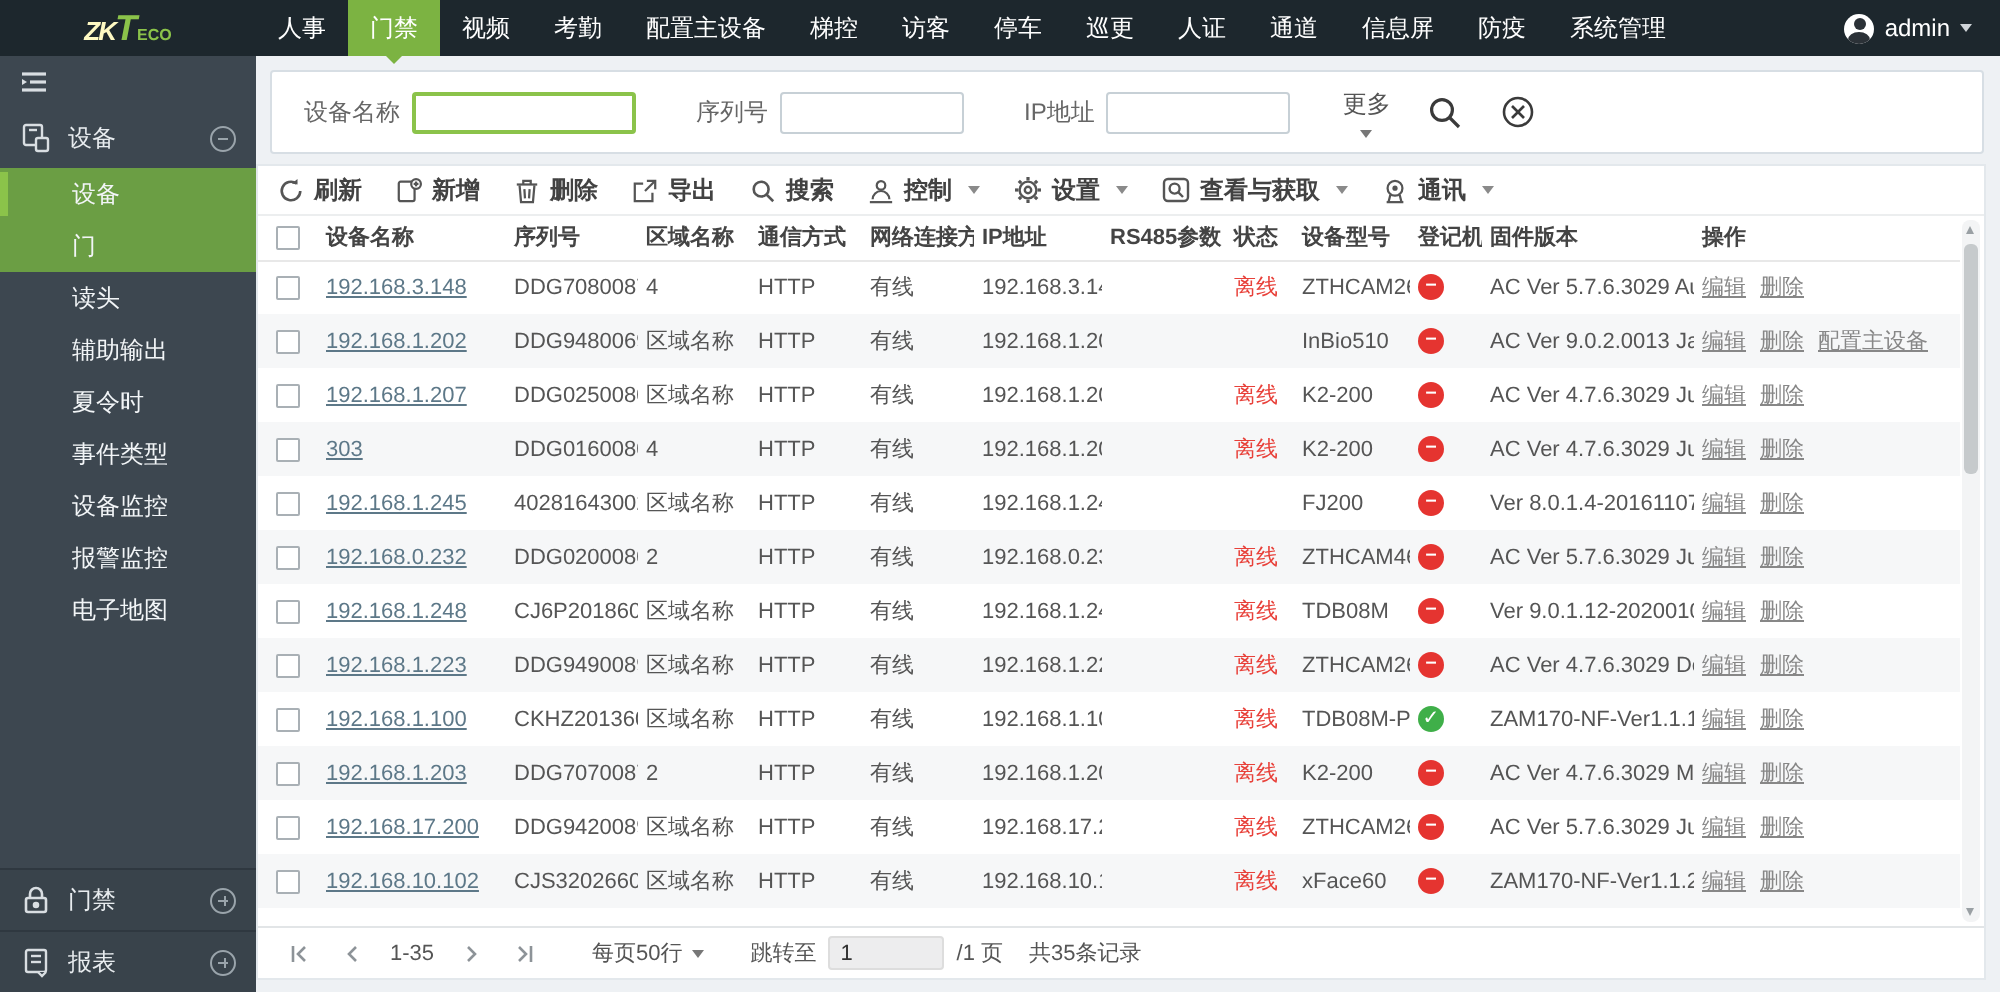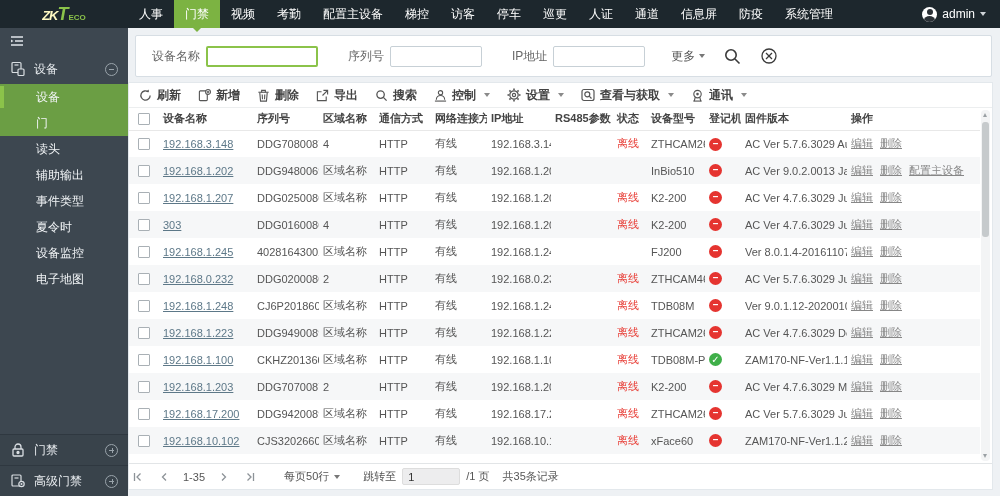--- a/index.html
+++ b/index.html
@@ -42,21 +42,21 @@
   .sicon svg { width:16px; height:16px; display:block; }
 
   
   .content { position:absolute; top:28px; left:128px; right:0; bottom:0; background:#eef1f4; display:flex; flex-direction:column; }
   .filter-panel { margin:7px 8px 0 7px; height:42px; background:#fff; border:1px solid #d7dee4; border-radius:2px;
       display:flex; align-items:center; padding:0 16px; flex:none; }
   .f-label { font-size:12px; color:#666; margin-right:6px; white-space:nowrap; }
   .f-input { height:21px; border:1px solid #c7d0d6; border-radius:2px; font-size:12px; padding:0 4px; color:#333; background:#fff; outline:none; }
   .f-input.focused { border:2px solid #8bc34a; }
   .f-gap { width:30px; flex:none; }
-  .more { display:flex; align-items:center; gap:4px; font-size:12px; color:#555; margin-left:26px; cursor:pointer; white-space:nowrap; }
+  .more { display:flex; align-items:center; gap:4px; font-size:12px; color:#555; margin-left:26px; cursor:pointer; white-space:nowrap;flex-direction:column; }
   .more .chev { border-top-color:#777; }
   .ic-btn { margin-left:18px; cursor:pointer; display:flex; align-items:center; }
   .ic-btn svg { display:block; }
 
   .main-panel { flex:1; margin:5px 7px 6px 0; background:#fff; border:1px solid #e3e8ec; position:relative; display:flex; flex-direction:column; overflow:hidden; }
   .toolbar { height:25px; flex:none; display:flex; align-items:center; gap:17px; padding:0 10px; border-bottom:1px solid #eceeef; }
   .tbtn { display:flex; align-items:center; gap:5px; font-size:12px; color:#424242; cursor:pointer; white-space:nowrap;font-weight:bold; }
   .tbtn svg { display:block; }
   .tbtn .chev { border-top-color:#8a8a8a; margin-left:3px; }
 
@@ -80,21 +80,21 @@
   .ops a { color:#878787; text-decoration:underline; margin-right:7px; cursor:pointer; }
 
   
   .vscroll { position:absolute; top:2px; right:2px; bottom:2px; width:9px; background:#f3f4f5; border-radius:4px; }
   .vthumb { position:absolute; top:12px; left:1px; width:7px; height:115px; background:#c6cacc; border-radius:3px; cursor:pointer; }
   .varrow { position:absolute; left:2px; width:0; height:0; border-left:2.5px solid transparent; border-right:2.5px solid transparent; }
   .varrow.up   { top:3px;    border-bottom:4px solid #9aa0a4; }
   .varrow.down { bottom:3px; border-top:4px solid #9aa0a4; }
 
   
-  .pager { height:26px; flex:none; border-top:1px solid #e2e5e7; display:flex; align-items:center; gap:9px; padding:0 0; font-size:11px; color:#555; }
+  .pager { height:26px; flex:none; border-top:1px solid #e2e5e7; display:flex; align-items:center; gap:9px; padding:0 12px; font-size:11px; color:#555; }
   .pg-ic { display:flex; align-items:center; cursor:pointer; padding:0 4px; }
   .pg-ic svg { display:block; }
   .pg-range { margin:0 2px; }
   .perpage { display:flex; align-items:center; gap:5px; margin-left:16px; cursor:pointer;justify-content:space-between; }
   .perpage .chev { border-top-color:#777; }
   .jump { display:flex; align-items:center; gap:6px; margin-left:14px; }
   .jump input { width:58px; height:17px; background:#ededee; border:1px solid #ddd; border-radius:2px; font-size:11px; padding:0 5px; color:#333; outline:none; }
   .total { margin-left:4px; }
 </style>
 </head>
@@ -153,48 +153,49 @@
           </svg>
       </span>
       <span class="gh-label">设备</span>
       <span class="circle-ic"></span>
     </div>
     <div class="side-sub" id="side-items">
         <div class="side-item hl cur">设备</div>
         <div class="side-item hl">门</div>
         <div class="side-item">读头</div>
         <div class="side-item">辅助输出</div>
+        <div class="side-item">夏令时</div>
         <div class="side-item">事件类型</div>
-        <div class="side-item">夏令时</div>
         <div class="side-item">设备监控</div>
+        <div class="side-item">报警监控</div>
         <div class="side-item">电子地图</div>
       </div>
     <div class="side-spacer"></div>
     <div class="bottom-groups">
       <div class="group-head">
         <span class="sicon">
           <svg viewBox="0 0 16 16" fill="none" stroke="#d9dee2" stroke-width="1.3">
               <rect x="3" y="7" width="10" height="7" rx="1"></rect>
               <path d="M5 7 V5 a3 3 0 0 1 6 0 V7"></path>
               <circle cx="8" cy="10.5" r="1" fill="#d9dee2"></circle>
             </svg>
         </span>
         <span class="gh-label">门禁</span>
         <span class="circle-ic plus"></span>
       </div>
       <div class="group-head">
         <span class="sicon">
           <svg viewBox="0 0 16 16" fill="none" stroke="#d9dee2" stroke-width="1.2">
-              <rect x="2" y="2" width="9" height="11" rx="1"></rect>
-              <line x1="4.5" y1="5" x2="8.5" y2="5"></line>
-              <circle cx="11.5" cy="11" r="2.7" fill="#3d4750"></circle>
-              <circle cx="11.5" cy="11" r="1" fill="#d9dee2" stroke="none"></circle>
-            </svg>
-        </span>
-        <span class="gh-label">高级门禁</span>
+              <rect x="3" y="2" width="10" height="11" rx="1"></rect>
+              <line x1="5.5" y1="5" x2="10.5" y2="5"></line>
+              <line x1="5.5" y1="8" x2="10.5" y2="8"></line>
+              <path d="M9 13 l2 2 2-2" fill="#3d4750"></path>
+            </svg>
+        </span>
+        <span class="gh-label">报表</span>
         <span class="circle-ic plus"></span>
       </div>
     </div>
   </div>
 
   <div class="content">
 
     <div class="filter-panel">
       <span class="f-label">设备名称</span>
       <input class="f-input focused" style="width: 112px;" value="">

